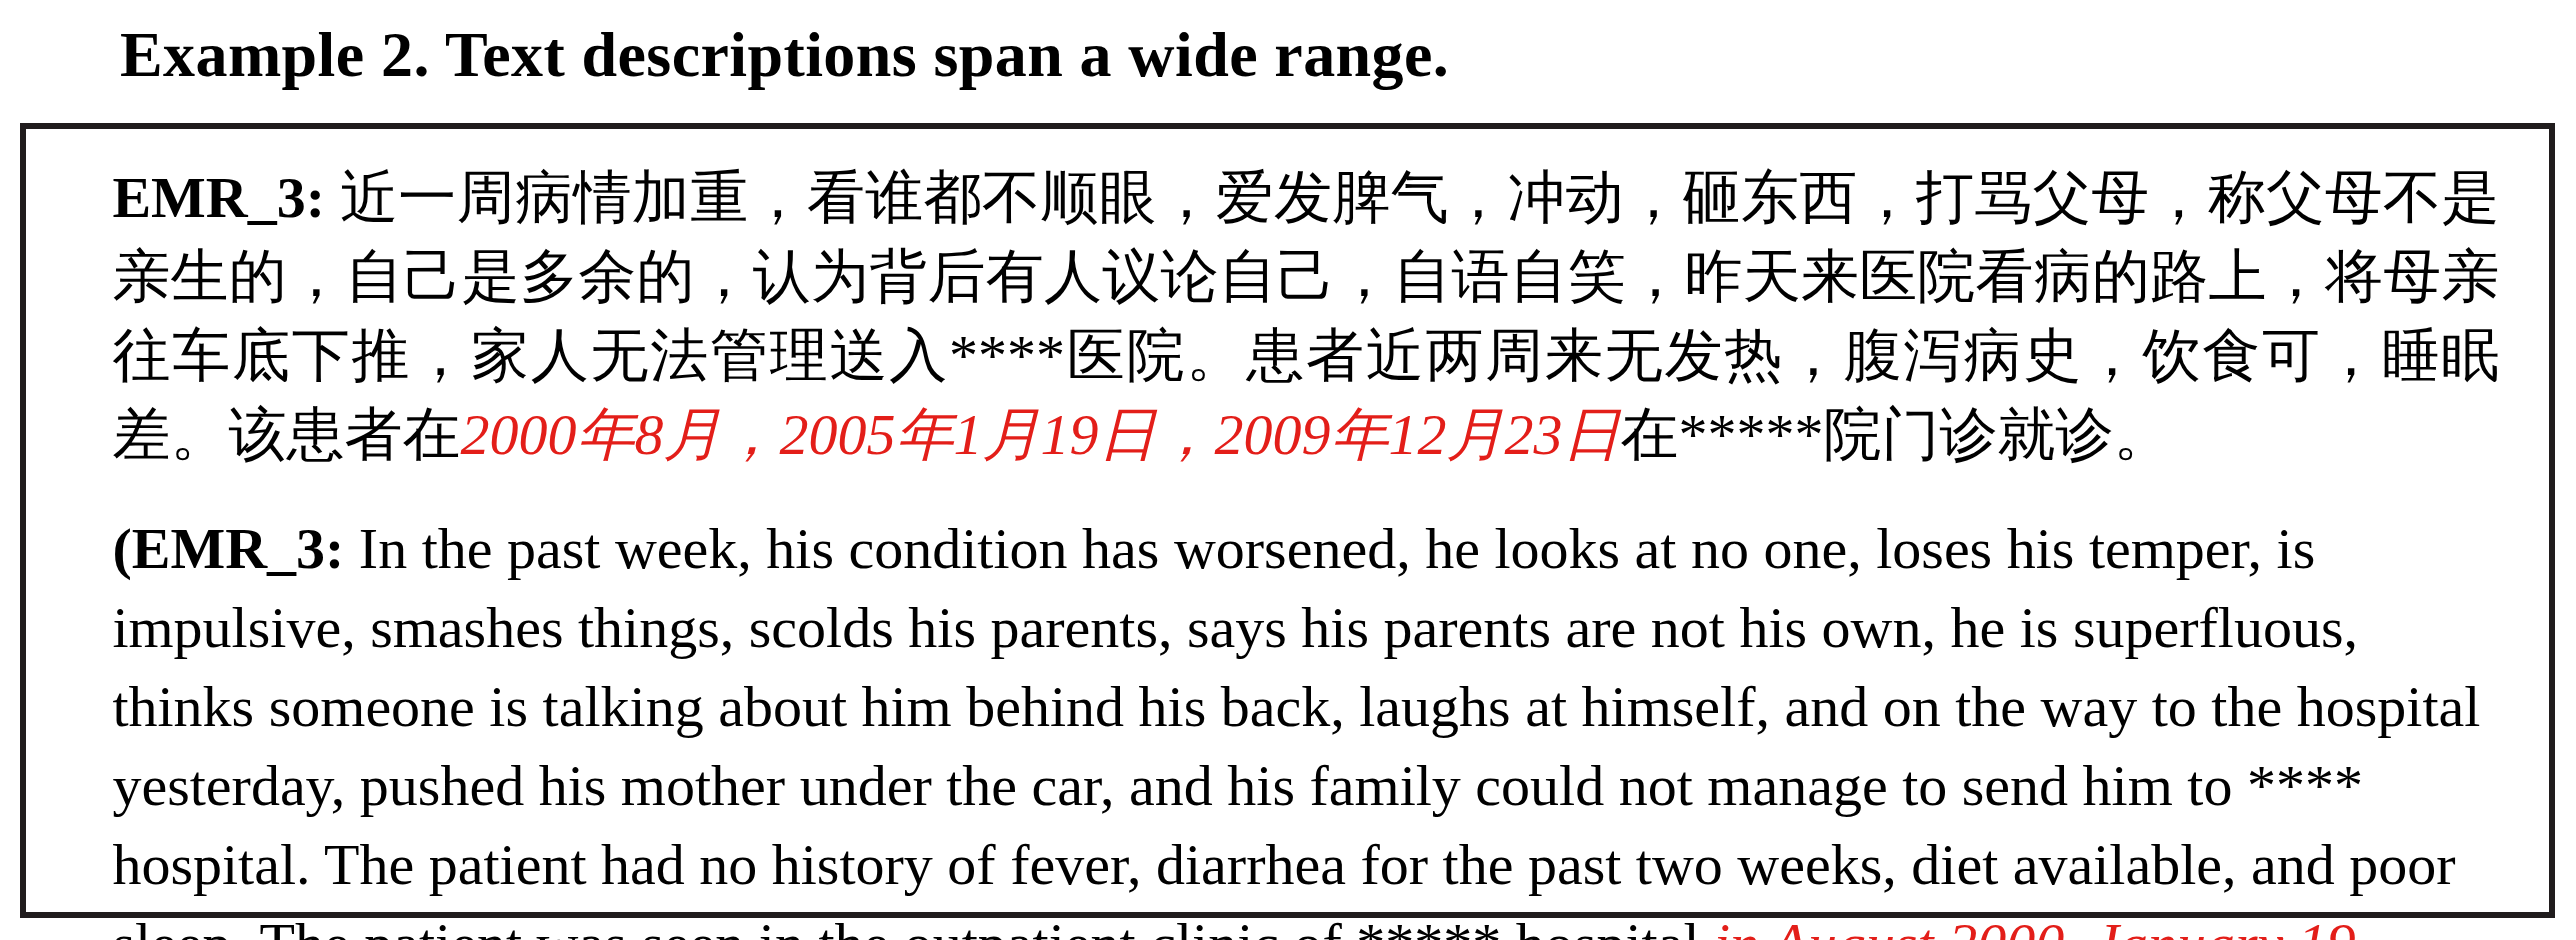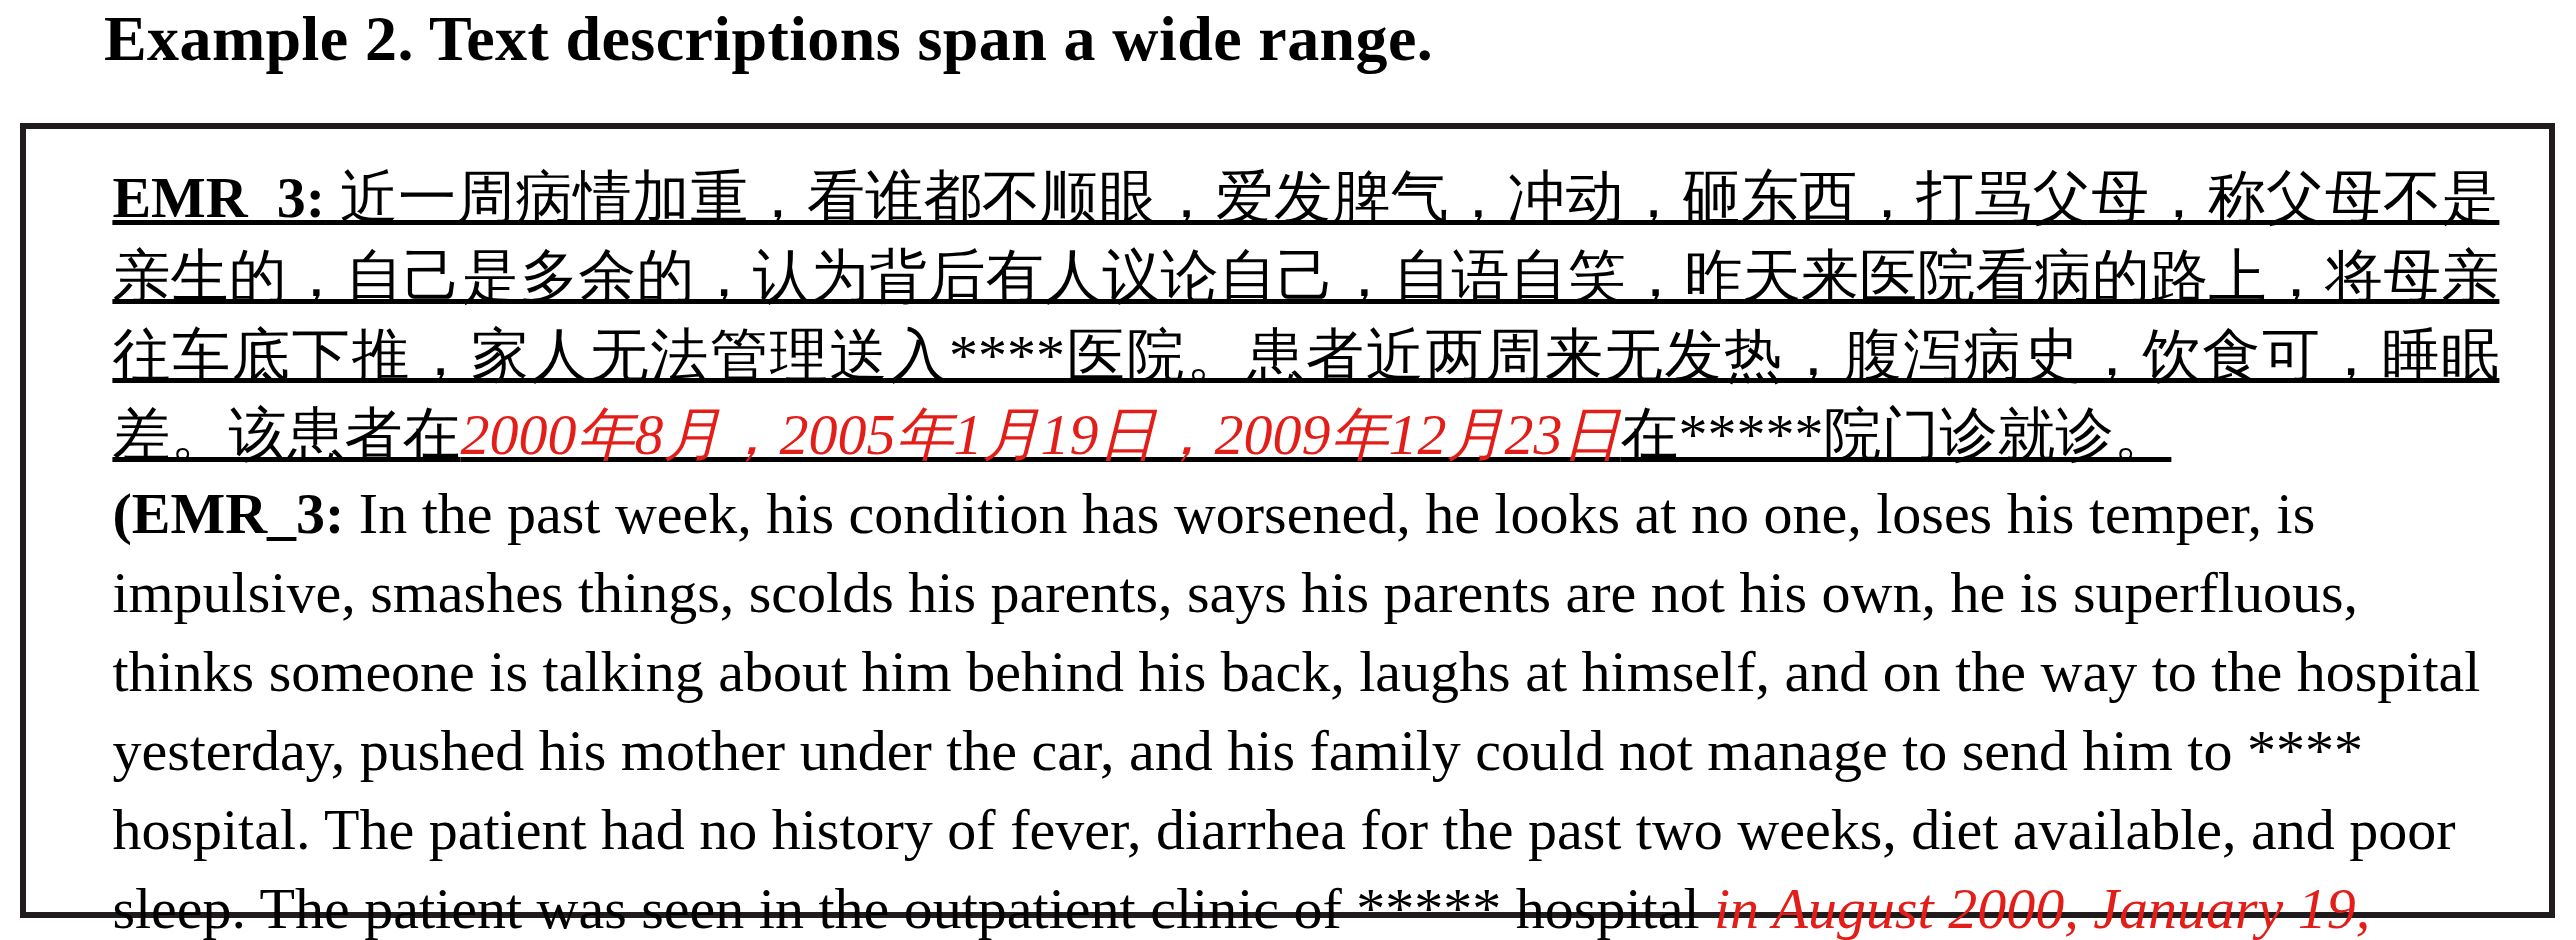--- a/index.html
+++ b/index.html
@@ -13,21 +13,21 @@
     height: 940px;
     background: #ffffff;
     overflow: hidden;
     font-family: "Liberation Serif", "DejaVu Serif", serif;
     color: #000000;
   }
   .title {
     position: absolute;
     left: 104px;
     top: 1.6px;
-    margin: 0;
+    margin: 16px;
     font-size: 64px;
     font-weight: bold;
     letter-spacing: 0.4px;
     color: #000000;
     white-space: nowrap;
   }
   .emr-box {
     position: absolute;
     left: 20.4px;
     top: 123px;
@@ -44,21 +44,21 @@
     padding: 29px 50px 24.4px 86px;
   }
   .para {
     margin: 0;
     font-size: 58px;
     line-height: 79px;
     color: #000000;
   }
   .para.zh {
     text-align: justify;
-    text-decoration: underline;
+    margin-bottom: 35px;
   }
   .para.en {
     text-align: left;
   }
   .bold-label {
     font-weight: bold;
   }
   .red-italic {
     color: var(--highlight-red, #e31e19);
     font-style: italic;

